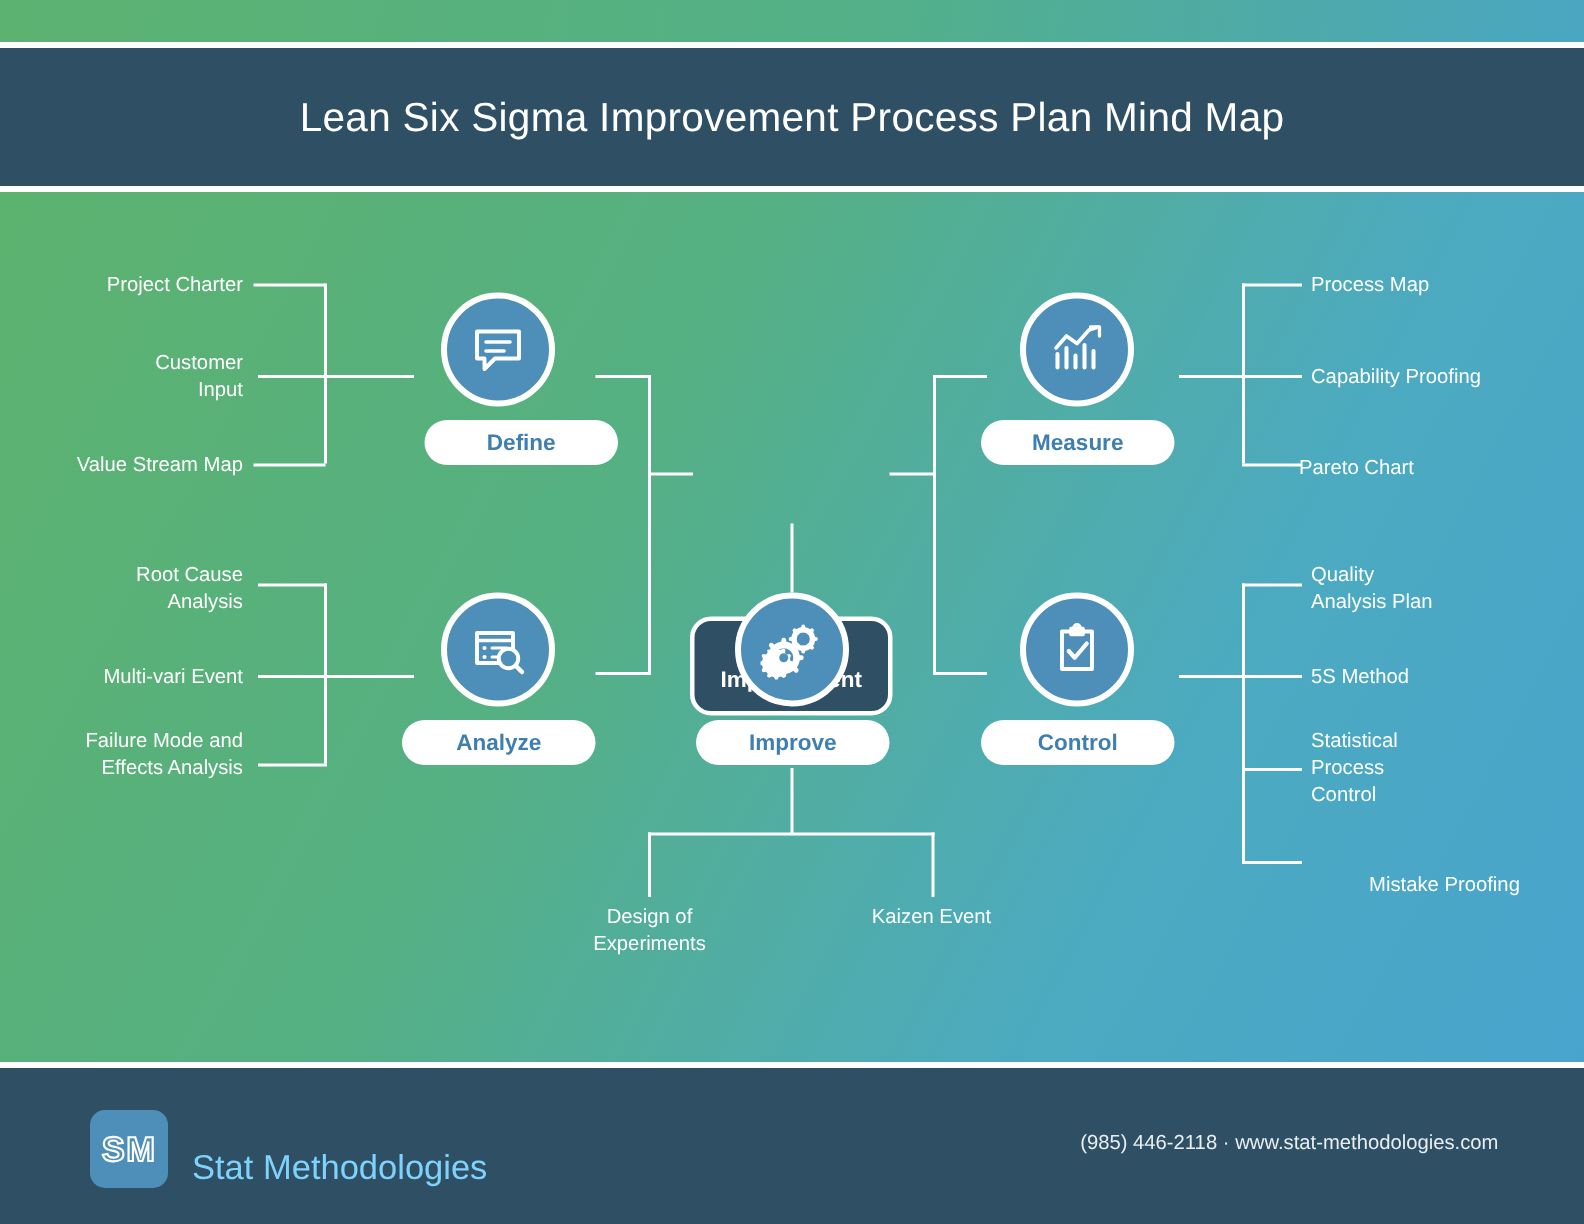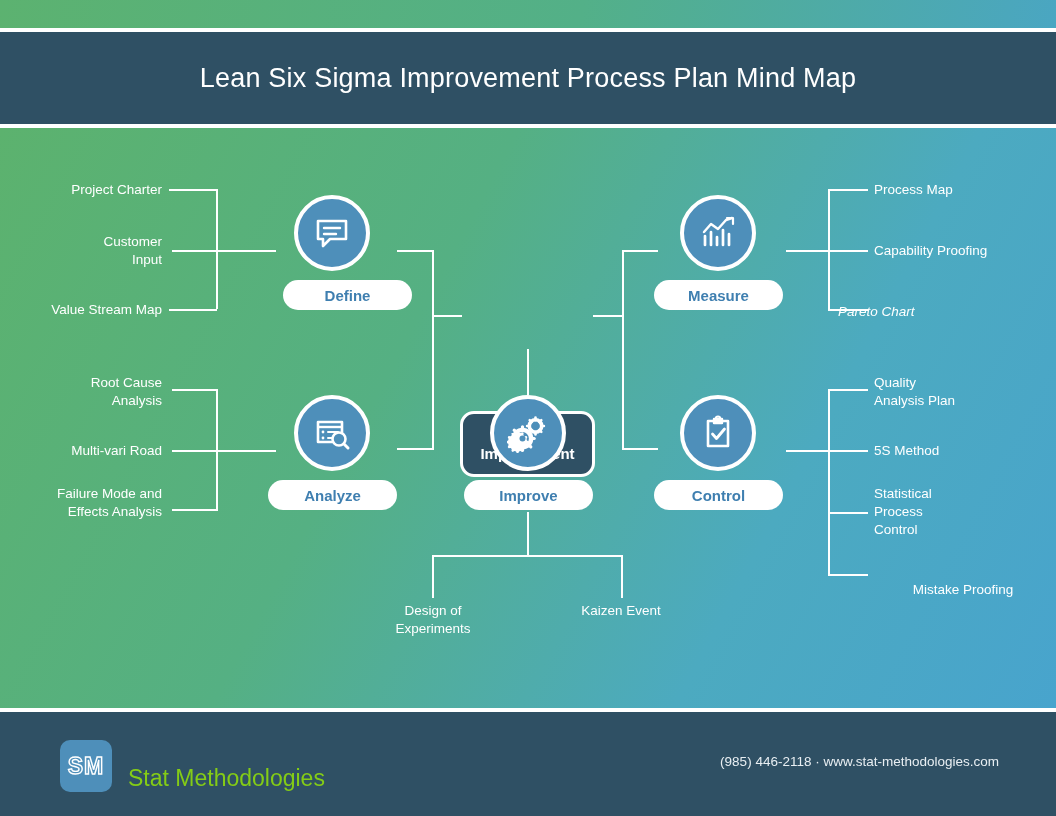--- a/index.html
+++ b/index.html
@@ -77,21 +77,21 @@
   }
   .brand{position:absolute;left:60px;top:28px;display:flex;align-items:flex-end;gap:16px;}
   .logo{
     width:52px;height:52px;border-radius:10px;background:#4e8fba;
     display:flex;align-items:center;justify-content:center;
   }
   .logo span{
     font-size:23px;font-weight:bold;color:#4e8fba;
     -webkit-text-stroke:1.4px #ffffff;letter-spacing:1px;
   }
-  .brand-name{color:#84cc16;font-size:23px;font-weight:400;}
+  .brand-name{color:#7dd3fc;font-size:23px;font-weight:400;}
   .contact{
     position:absolute;right:57px;top:40px;text-align:right;color:#e8eef2;
     font-size:13.5px;line-height:20px;
   }
 </style>
 </head>
 <body>
 
 <div class="page">
 
@@ -164,21 +164,21 @@
     </div>
 
     <div class="ln vln" style="left:828px;top:61px;height:120px;"></div>
     <div class="ln hln" style="left:828px;top:61px;width:40px;"></div>
     <div class="ln hln" style="left:828px;top:181px;width:40px;"></div>
     <div class="ln hln" style="left:786px;top:122px;width:42px;"></div>
     <div class="ln hln" style="left:828px;top:122px;width:40px;"></div>
 
     <div class="leaf l" style="left:874px;top:53px;width:178px;">Process Map</div>
     <div class="leaf l" style="left:874px;top:114px;width:178px;">Capability Proofing</div>
-    <div class="leaf l" style="left:838px;top:175px;width:178px;font-style:italic;">Pareto Chart</div>
+    <div class="leaf l" style="left:866px;top:175px;width:178px;">Pareto Chart</div>
 
     <div class="circle" style="left:294px;top:267px;">
       <span>
         <svg width="42" height="40" viewBox="0 0 42 40">
           <path d="M7 9 h24 v20 h-24 z" fill="none" stroke="#ffffff" stroke-width="2.6" stroke-linejoin="round"></path>
           <line x1="7" y1="14" x2="31" y2="14" stroke="#ffffff" stroke-width="2.4"></line>
           <circle cx="12" cy="19" r="1.4" fill="#ffffff"></circle>
           <circle cx="12" cy="25" r="1.4" fill="#ffffff"></circle>
           <line x1="17" y1="19" x2="27" y2="19" stroke="#ffffff" stroke-width="2" stroke-linecap="round"></line>
           <line x1="17" y1="25" x2="21" y2="25" stroke="#ffffff" stroke-width="2" stroke-linecap="round"></line>
@@ -192,21 +192,21 @@
     </div>
 
     <div class="ln vln" style="left:216px;top:261px;height:120px;"></div>
     <div class="ln hln" style="left:172px;top:261px;width:46px;"></div>
     <div class="ln hln" style="left:172px;top:381px;width:46px;"></div>
     <div class="ln hln" style="left:216px;top:322px;width:60px;"></div>
     <div class="ln hln" style="left:172px;top:322px;width:46px;"></div>
 
     <div class="leaf r" style="left:0px;top:246px;width:162px;">Root Cause
 Analysis</div>
-    <div class="leaf r" style="left:0px;top:314px;width:162px;">Multi-vari Road</div>
+    <div class="leaf r" style="left:0px;top:314px;width:162px;">Multi-vari Event</div>
     <div class="leaf r" style="left:0px;top:357px;width:162px;">Failure Mode and
 Effects Analysis</div>
 
     <div class="circle" style="left:490px;top:267px;">
       <span>
         <svg width="42" height="40" viewBox="0 0 42 40">
           <g fill="#ffffff">
             <path d="M16 18.2 l2.6 -1.1 1.6 1.1 -0.4 2.8 1.5 1.5 2.8 -0.4 1.1 1.6 -1.1 2.6 0.6 2 2.6 1.1 0 1.9 -2.6 1.1 -0.6 2 1.1 2.6 -1.1 1.6 -2.8 -0.4 -1.5 1.5 0.4 2.8 -1.6 1.1 -2.6 -1.1 -2 0.6 -1.1 2.6 -1.9 0 -1.1 -2.6 -2 -0.6 -2.6 1.1 -1.6 -1.1 0.4 -2.8 -1.5 -1.5 -2.8 0.4 -1.1 -1.6 1.1 -2.6 -0.6 -2 -2.6 -1.1 0 -1.9 2.6 -1.1 0.6 -2 -1.1 -2.6 1.1 -1.6 2.8 0.4 1.5 -1.5 -0.4 -2.8 z" transform="translate(-2,-3) scale(0.74) translate(5,13)"></path>
           </g>
           <circle cx="15.5" cy="25.5" r="8.6" fill="none" stroke="#ffffff" stroke-width="4.4"></circle>

